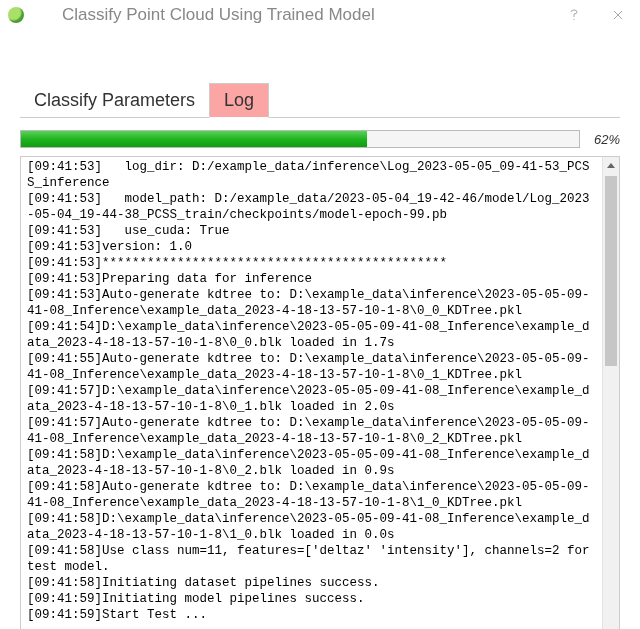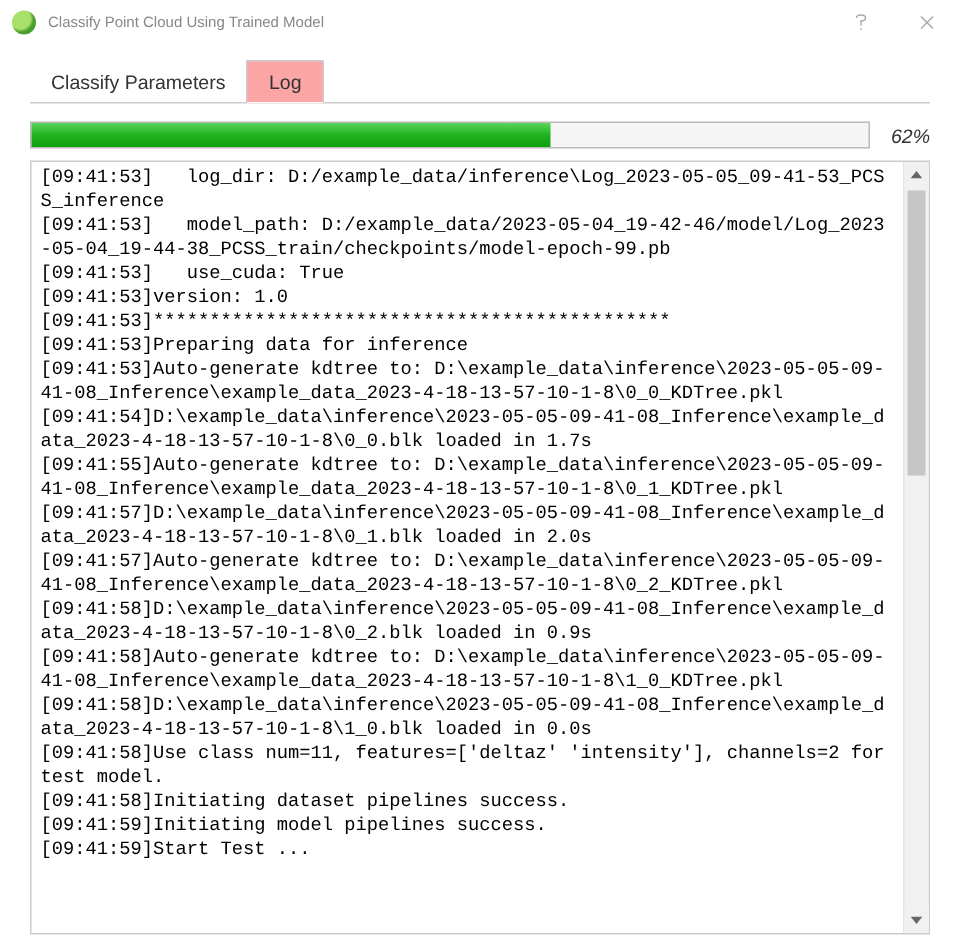--- a/index.html
+++ b/index.html
@@ -13,21 +13,22 @@
     color: #333;
     overflow: hidden;
   }
   .window { width: 640px; height: 629px; background: #fff; position: relative; }
   .titlebar {
     height: 30px;
     display: flex;
     align-items: center;
     padding: 0 8px;
     color: #888;
-    font-size: 10px;
+    font-size: 17px;
+    gap: 30px;
   }
   .app-icon {
     width: 16px; height: 16px; margin-right: 8px;
     border-radius: 50%;
     background: radial-gradient(circle at 35% 35%, #a8e06a 0 45%, #4a9e2f 60% 100%);
     display: inline-block;
   }
   .win-controls {
     position: absolute; right: 0; top: 0; display: flex;
   }
@@ -40,23 +41,24 @@
   .content { padding: 10px 20px 0 20px; }
 
   .tabs {
     display: flex;
     align-items: flex-end;
     border-bottom: 1px solid #ccc;
     margin-bottom: 12px;
   }
   .tab {
     padding: 6px 14px;
-    font-size: 13px;
+    font-size: 18px;
     position: relative;
     color: #333;
+    margin-top: 43px;
   }
   .tab.active {
     border: 1px solid #ccc;
     border-bottom: 1px solid #fff;
     margin-bottom: -1px;
     background: #fca5a5;
   }
   .tab.inactive { color: #333; }
 
   .progress-row {

